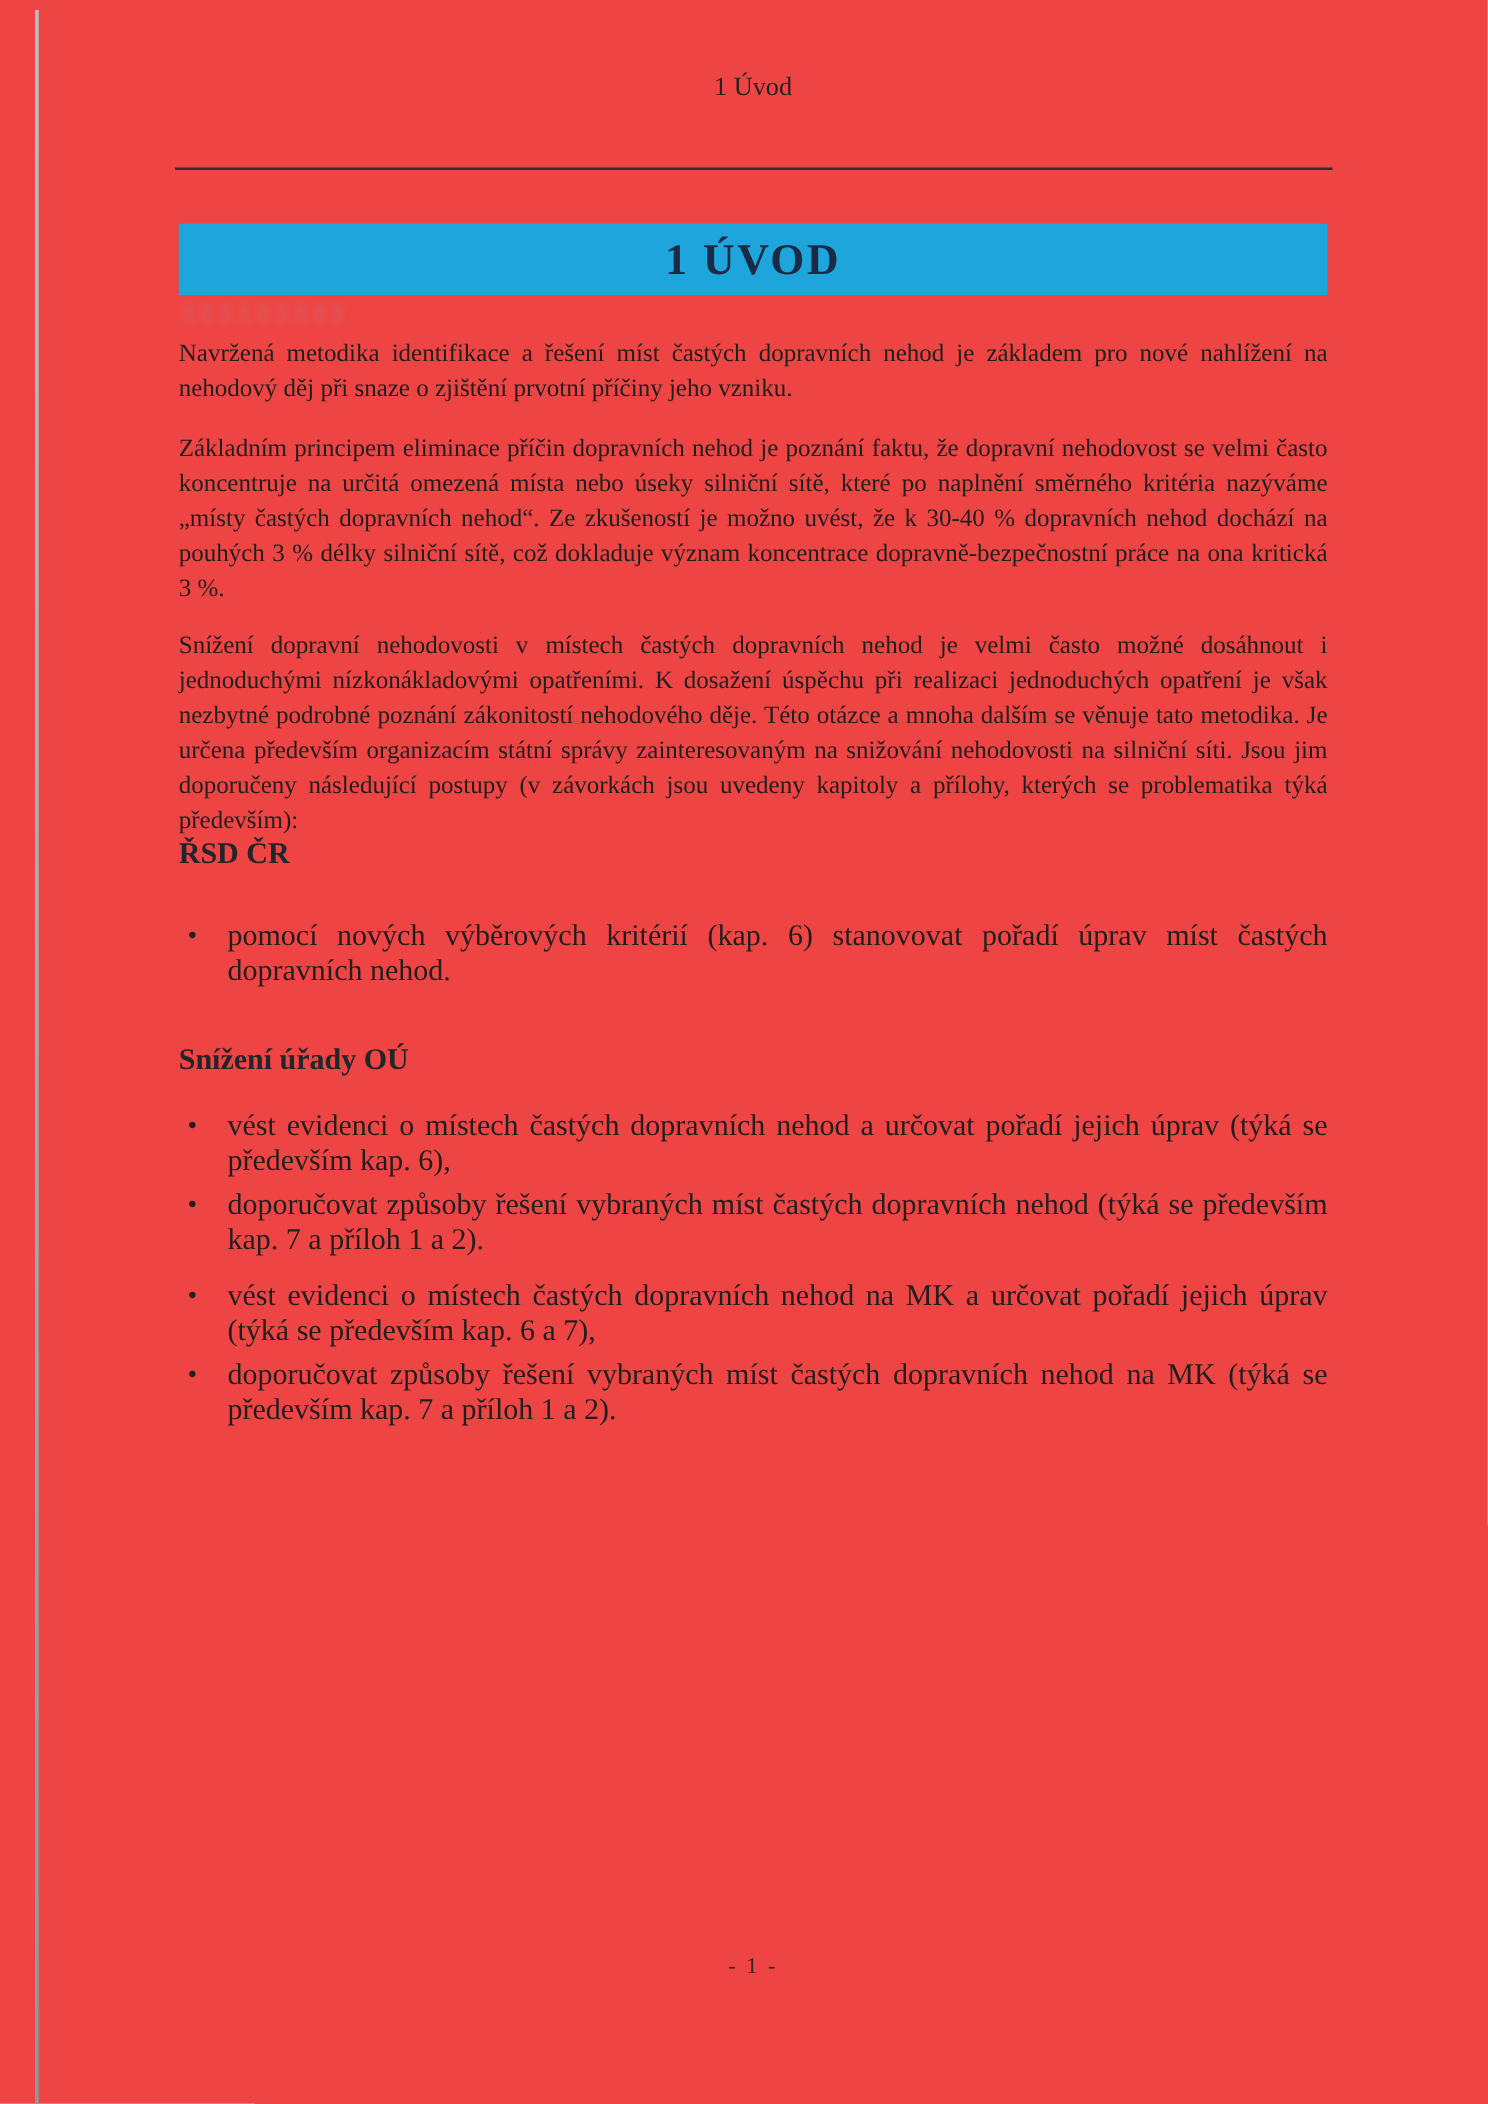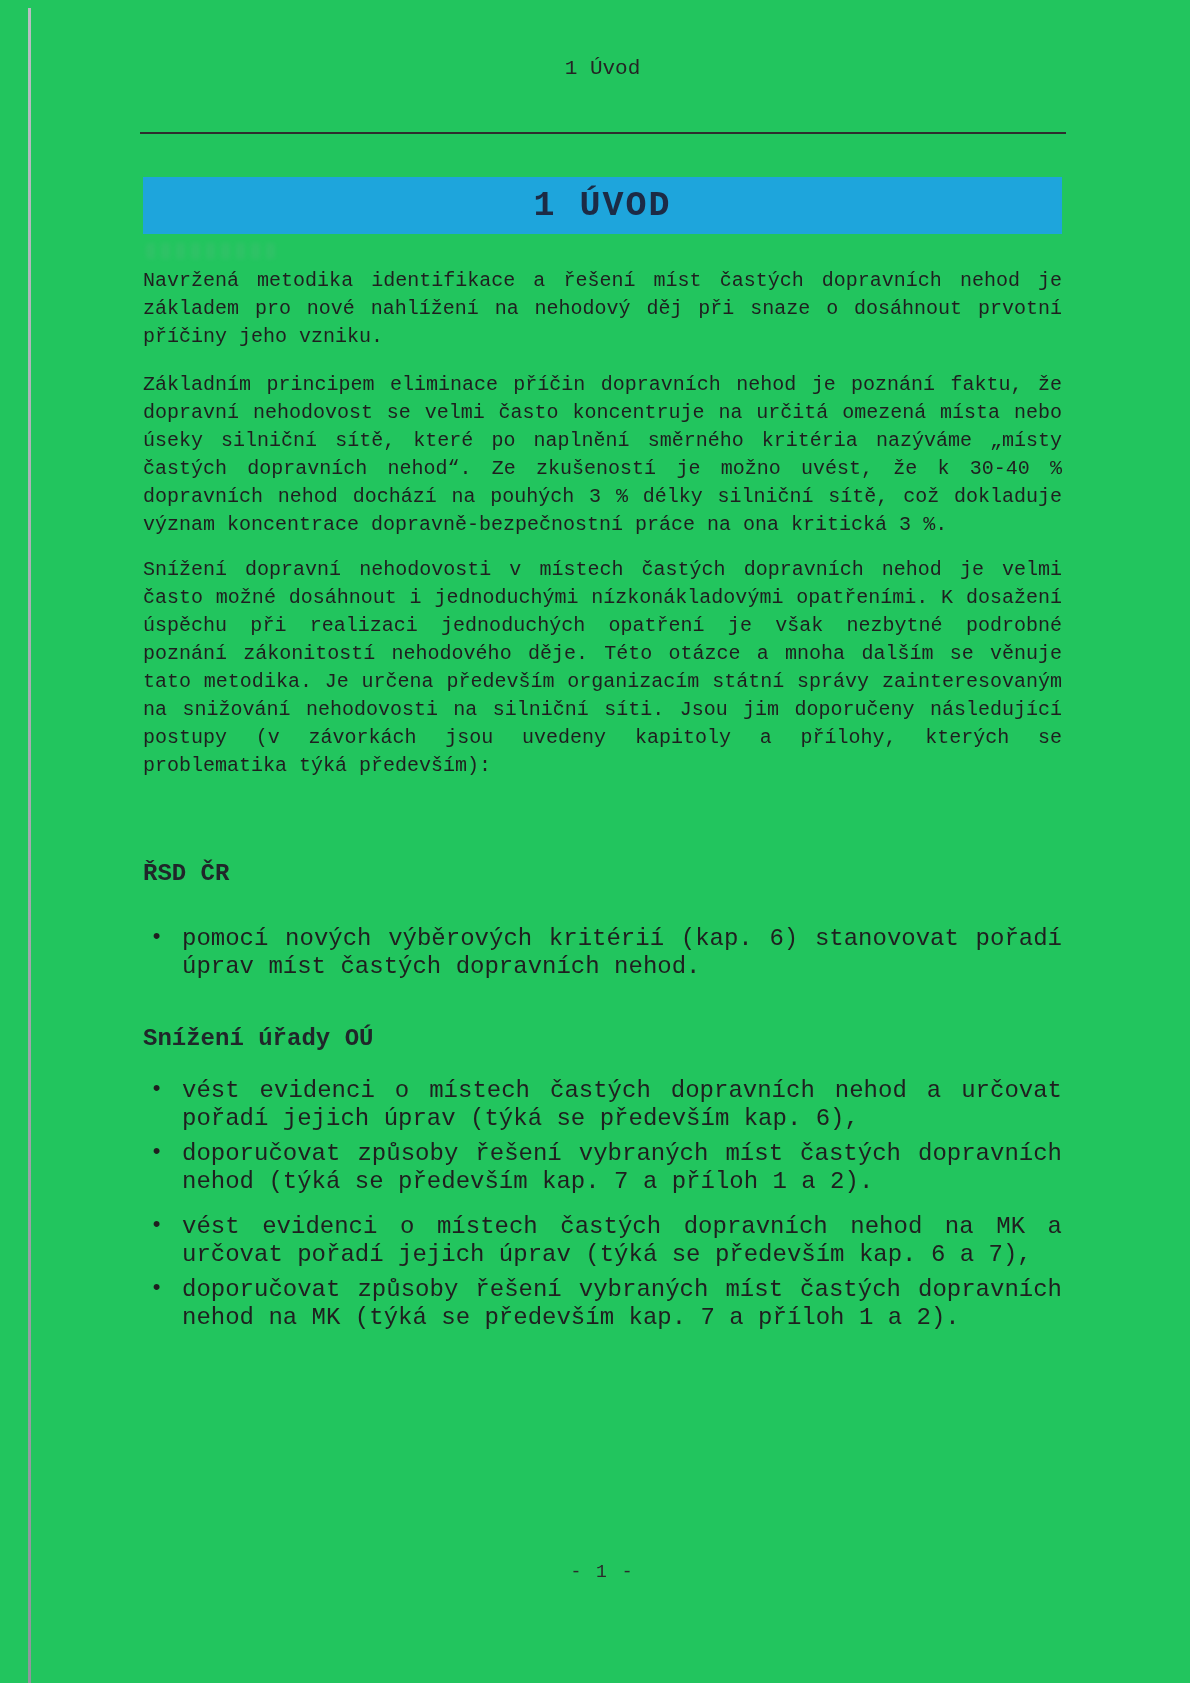--- a/index.html
+++ b/index.html
@@ -4,24 +4,23 @@
 <style>
   html,body { margin:0; padding:0; }
   body {
     width:1190px; height:1683px;
     background:#e9e9e9;
     font-family:"Liberation Serif", serif;
   }
   .page {
     position:relative;
     width:1190px; height:1683px;
-    background:#22c55e;
+    background:#ef4444;
     overflow:hidden;
     color:#1f1f1f;
-    font-family:Liberation Mono, monospace;
   }
   
   .scan-line {
     position:absolute; left:28px; top:8px; bottom:0;
     width:3px;
     background:linear-gradient(to bottom, #b9bec2 0%, #a3a8ad 55%, #8f979c 100%);
   }
   
   .smudge {
     position:absolute; left:146px; top:243px;
@@ -65,21 +64,21 @@
   }
   .para.p1 { margin-top:33px; }
   .para.p2 { margin-top:20px; }
   .para.p3 { margin-top:17px; }
   .section-heading {
     margin:0;
     font-size:24px;
     font-weight:bold;
     color:#20262a;
   }
-  .h-rsd   { margin-top:80px; }
+  .h-rsd   { }
   .h-du    { margin-top:44px; }
   .h-ssu   { margin-top:49px; }
   .bullets { margin:0; padding:0; list-style:none; }
   .ul-rsd { margin-top:38px; }
   .ul-du  { margin-top:25px; }
   .ul-ssu { margin-top:17px; }
   .bullet-item {
     position:relative;
     padding-left:39px;
     font-size:24px;
@@ -110,21 +109,21 @@
 
   <div class="content">
     <div class="running-header">1 Úvod</div>
 
     <hr class="rule">
 
     <div class="banner">
       <span class="banner-title">1 ÚVOD</span>
     </div>
 
-    <p class="para p1">Navržená metodika identifikace a řešení míst častých dopravních nehod je základem pro nové nahlížení na nehodový děj při snaze o dosáhnout prvotní příčiny jeho vzniku.</p>
+    <p class="para p1">Navržená metodika identifikace a řešení míst častých dopravních nehod je základem pro nové nahlížení na nehodový děj při snaze o zjištění prvotní příčiny jeho vzniku.</p>
 
     <p class="para p2">Základním principem eliminace příčin dopravních nehod je poznání faktu, že dopravní nehodovost se velmi často koncentruje na určitá omezená místa nebo úseky silniční sítě, které po naplnění směrného kritéria nazýváme „místy častých dopravních nehod“. Ze zkušeností je možno uvést, že k 30-40 % dopravních nehod dochází na pouhých 3 % délky silniční sítě, což dokladuje význam koncentrace dopravně-bezpečnostní práce na ona kritická 3 %.</p>
 
     <p class="para p3">Snížení dopravní nehodovosti v místech častých dopravních nehod je velmi často možné dosáhnout i jednoduchými nízkonákladovými opatřeními. K dosažení úspěchu při realizaci jednoduchých opatření je však nezbytné podrobné poznání zákonitostí nehodového děje. Této otázce a mnoha dalším se věnuje tato metodika. Je určena především organizacím státní správy zainteresovaným na snižování nehodovosti na silniční síti. Jsou jim doporučeny následující postupy (v závorkách jsou uvedeny kapitoly a přílohy, kterých se problematika týká především):</p>
 
     <h2 class="section-heading h-rsd">ŘSD ČR</h2>
 
     <ul class="bullets ul-rsd">
       <li class="bullet-item">pomocí nových výběrových kritérií (kap. 6) stanovovat pořadí úprav míst častých dopravních nehod.</li>
     </ul>

